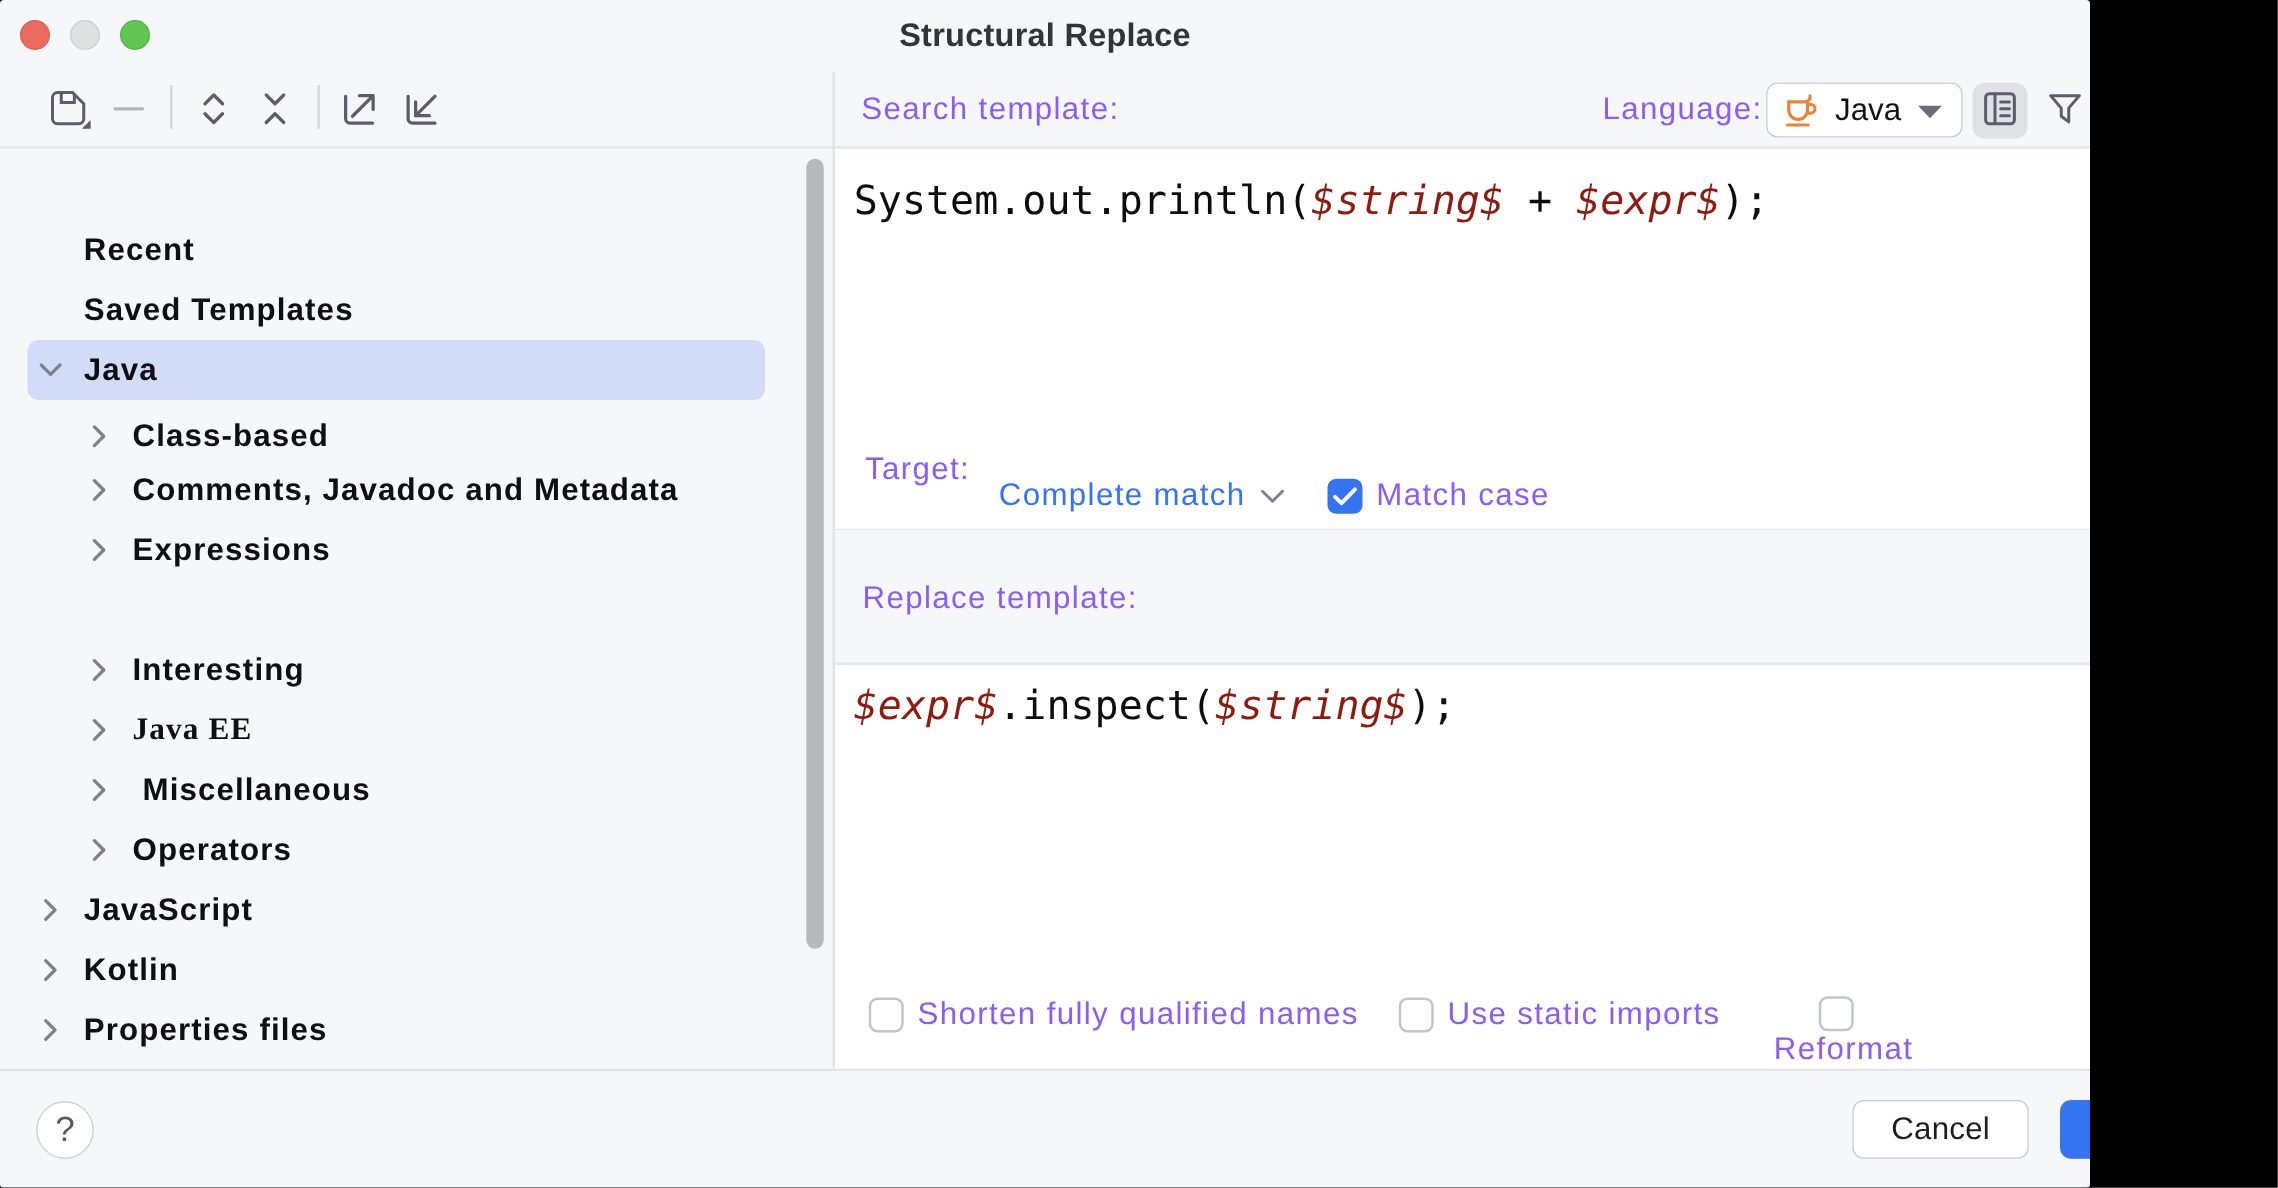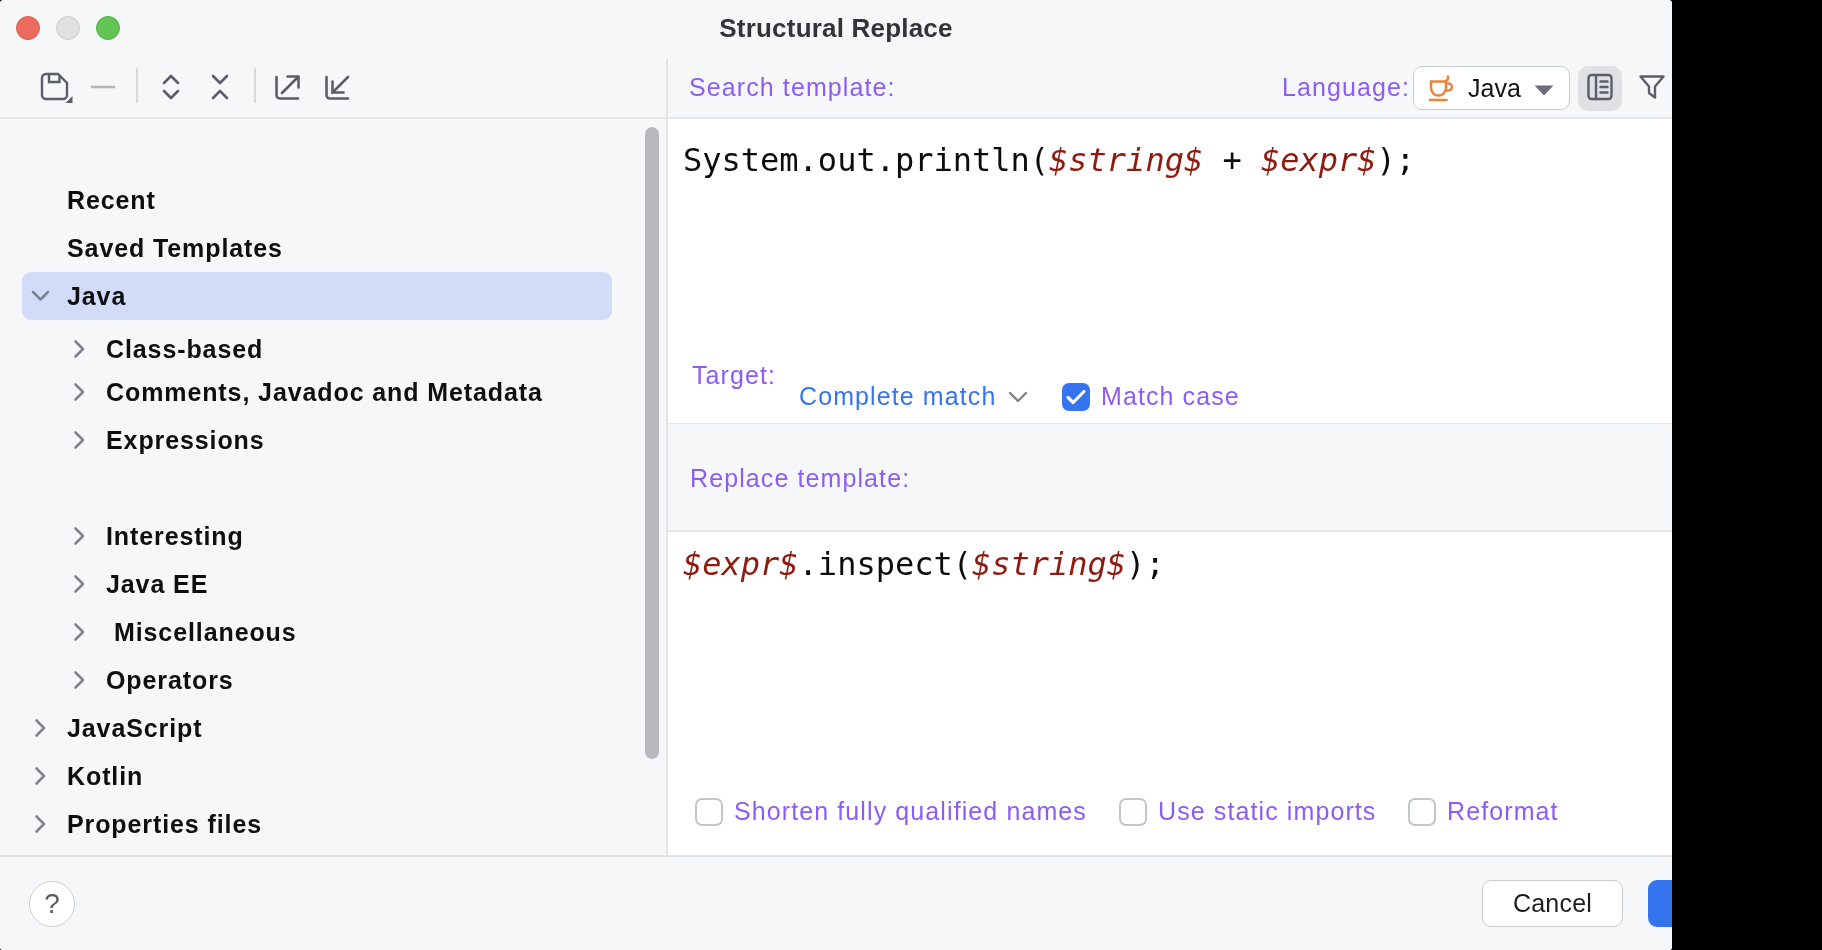--- a/index.html
+++ b/index.html
@@ -245,21 +245,21 @@
           </svg>
         </span>
         <span class="lbl" style="position: absolute; left: 106px;">Interesting</span>
       </div>
       <div class="tree-row" style="top: 441px;">
         <span class="chev" style="left: 72px;">
           <svg width="14" height="19" viewBox="0 0 14 19" fill="none" stroke="#7E828C" stroke-width="2.6" stroke-linecap="round" stroke-linejoin="round" style="display:block">
             <path d="M3.5 2 L11 9.5 L3.5 17"></path>
           </svg>
         </span>
-        <span class="lbl" style="position: absolute; left: 106px;">Java EE</span>
+        <span class="lbl" style="position: absolute; left: 106px; font-family: Liberation Serif, serif;">Java EE</span>
       </div>
       <div class="tree-row" style="top: 489px;">
         <span class="chev" style="left: 72px;">
           <svg width="14" height="19" viewBox="0 0 14 19" fill="none" stroke="#7E828C" stroke-width="2.6" stroke-linecap="round" stroke-linejoin="round" style="display:block">
             <path d="M3.5 2 L11 9.5 L3.5 17"></path>
           </svg>
         </span>
         <span class="lbl" style="position: absolute; left: 114px;">Miscellaneous</span>
       </div>
       <div class="tree-row" style="top: 537px;">
@@ -331,21 +331,21 @@
 
   <div id="options">
       <div class="opt" style="left: 695px; top: 797px;">
         <span class="cb off"></span>
         <span class="label">Shorten fully qualified names</span>
       </div>
       <div class="opt" style="left: 1119px; top: 797px;">
         <span class="cb off"></span>
         <span class="label">Use static imports</span>
       </div>
-      <div class="opt" style="left: 1408px; top: 797px;">
+      <div class="opt" style="left: 1408px; top: 797px; flex-direction: column;">
         <span class="cb off"></span>
         <span class="label">Reformat</span>
       </div>
     </div>
 
   <div class="bottom-border"></div>
   <div class="bottombar">
     <button class="help-btn">
         <span>?</span>
       </button>

